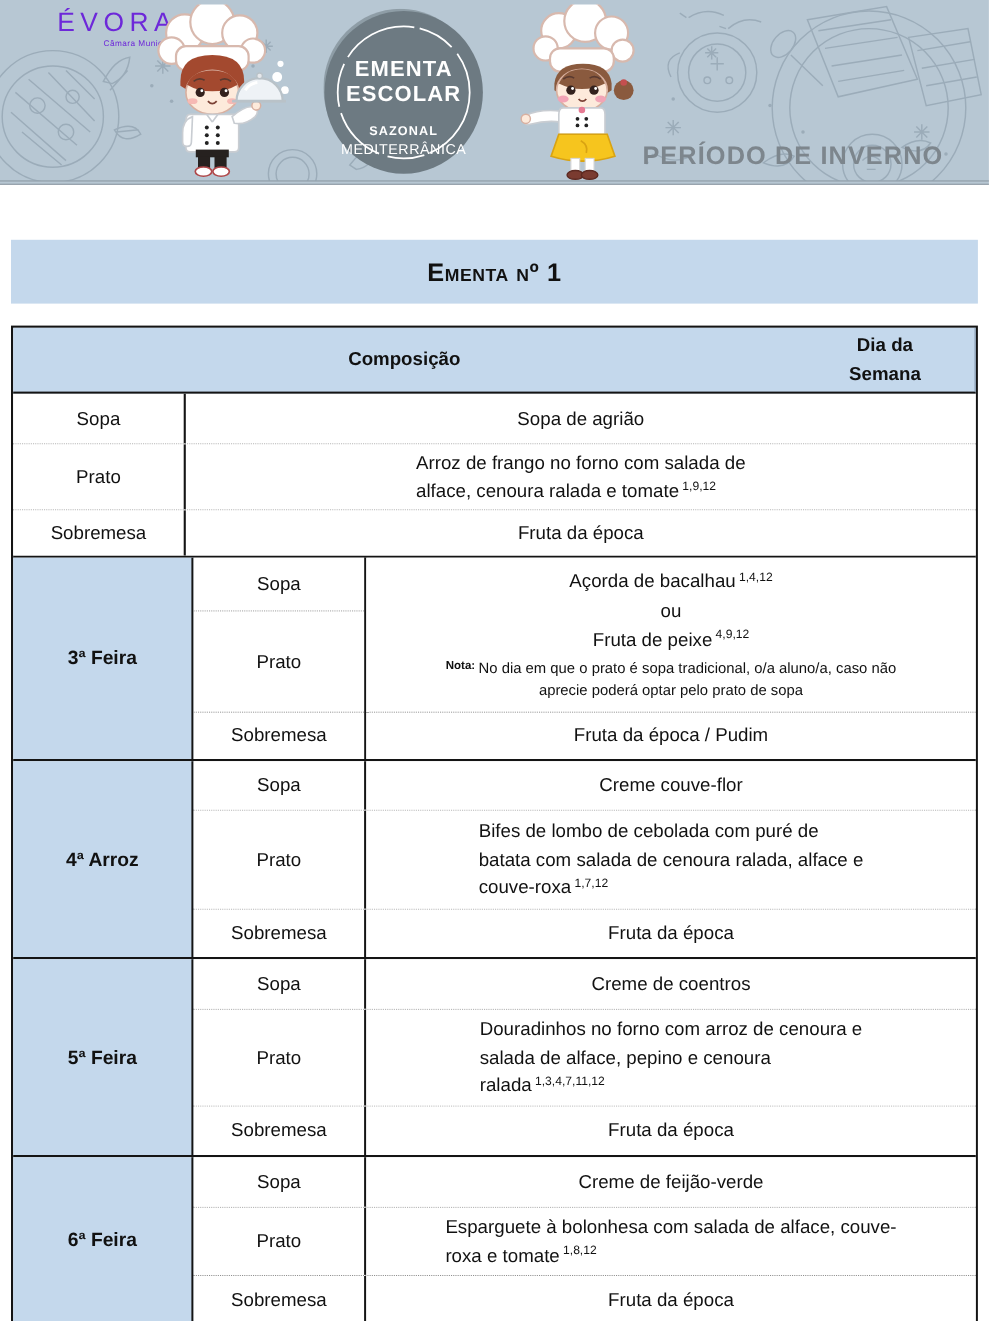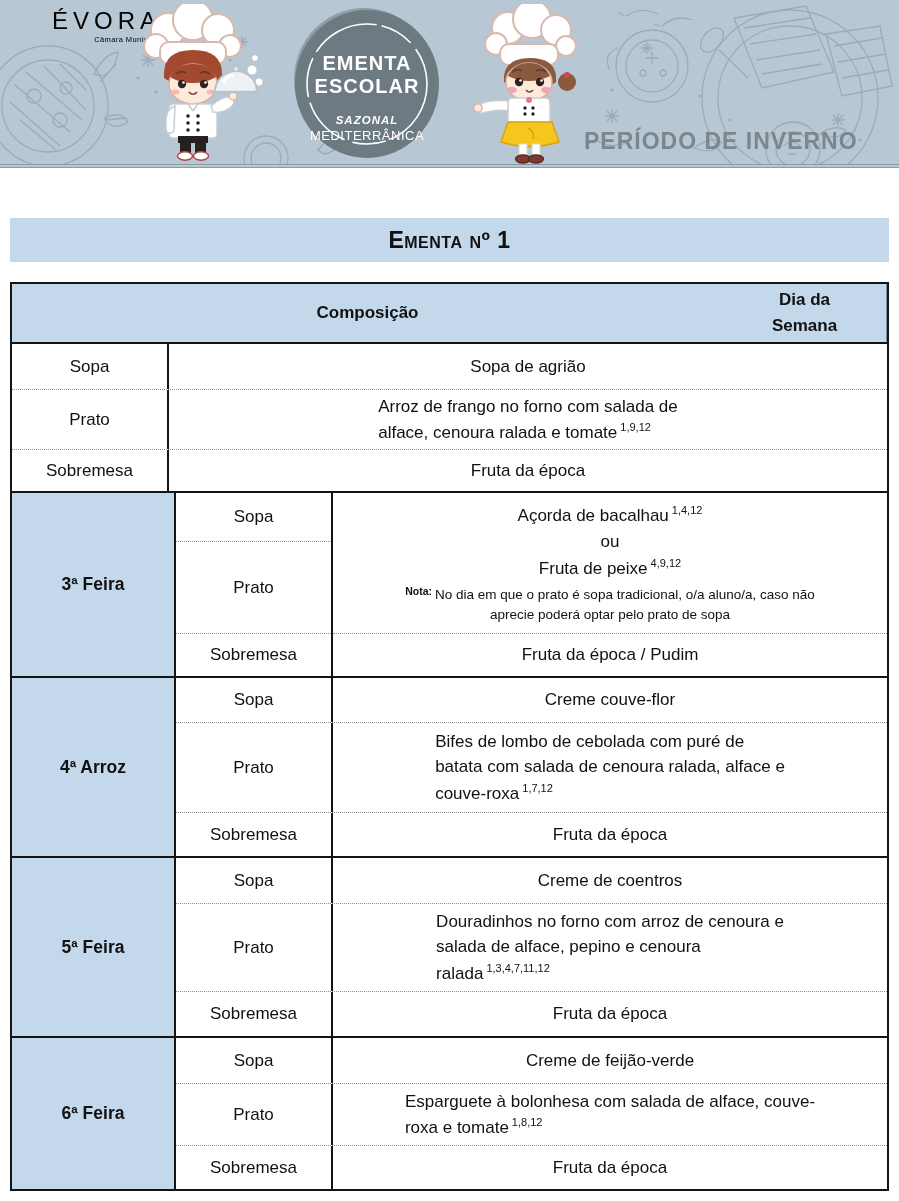--- a/index.html
+++ b/index.html
@@ -6,42 +6,42 @@
   body {
     width:899px; height:1201px; background:#fff; overflow:hidden;
     font-family:"Liberation Sans","DejaVu Sans",sans-serif; color:#111;
   }
   
   .banner {
     position:relative; width:899px; height:168px;
     background:#b7c7d3; border-bottom:4px double #8e9aa4; overflow:hidden;
   }
   .doodles { position:absolute; left:0; top:0; }
-  .logo { position:absolute; left:52px; top:8px; color:#000000; }
+  .logo { position:absolute; left:52px; top:8px; color:#6d28d9; }
   .logo-title { font-size:24px; font-weight:400; letter-spacing:5px; line-height:1.1; }
   .logo-sub { font-size:7.5px; letter-spacing:.4px; text-align:right; margin-top:1px; }
   .chef-boy { position:absolute; left:130px; top:4px; }
   .chef-girl { position:absolute; left:468px; top:4px; }
   .badge { position:absolute; left:294px; top:8px; width:146px; height:152px; }
   .badge svg { position:absolute; left:0; top:0; }
   .badge-text {
     position:absolute; left:0; top:12px; width:146px; height:152px;
     display:flex; flex-direction:column; align-items:center; justify-content:center;
     color:#fff; text-align:center; padding-top:4px;
   }
   .badge-l1 { font-size:20px; font-weight:bold; letter-spacing:1px; line-height:1.15; }
-  .badge-l3 { font-size:11.5px; font-weight:bold; letter-spacing:1px; line-height:1.25; margin-top:15px;font-style:italic; }
+  .badge-l3 { font-size:11.5px; font-weight:bold; letter-spacing:1px; line-height:1.25; margin-top:15px; }
   .badge-l4 { font-size:13px; font-weight:normal; letter-spacing:.5px; line-height:1.25; }
   .period {
     position:absolute; left:584px; top:128px; font-size:23px; font-weight:bold;
     color:#7d868d; letter-spacing:1px; white-space:nowrap;
   }
   
   .titlebar {
-    margin:50px 10px 20px 10px; width:879px; height:44px; background:#c4d8ec;
+    margin:50px 10px 20px 10px; width:879px; height:58px; background:#c4d8ec;
     display:flex; align-items:center; justify-content:center;
   }
   .titlebar-text { font-variant:small-caps; font-weight:bold; font-size:23px; letter-spacing:.5px; }
   
   .menu-table { margin:0 10px; width:879px; border:2px solid #141414; }
   .thead { display:flex; height:60px; background:#c4d8ec; border-bottom:2px solid #141414; }
   .th { display:flex; align-items:center; justify-content:center; font-weight:bold; font-size:17px; text-align:center; }
   .th-day { width:164px; border-right:1px solid #7f93a8; white-space:pre-line; line-height:1.55; }
   .th-comp { flex:1; }
   .day-row { display:flex; border-bottom:2px solid #141414; }

